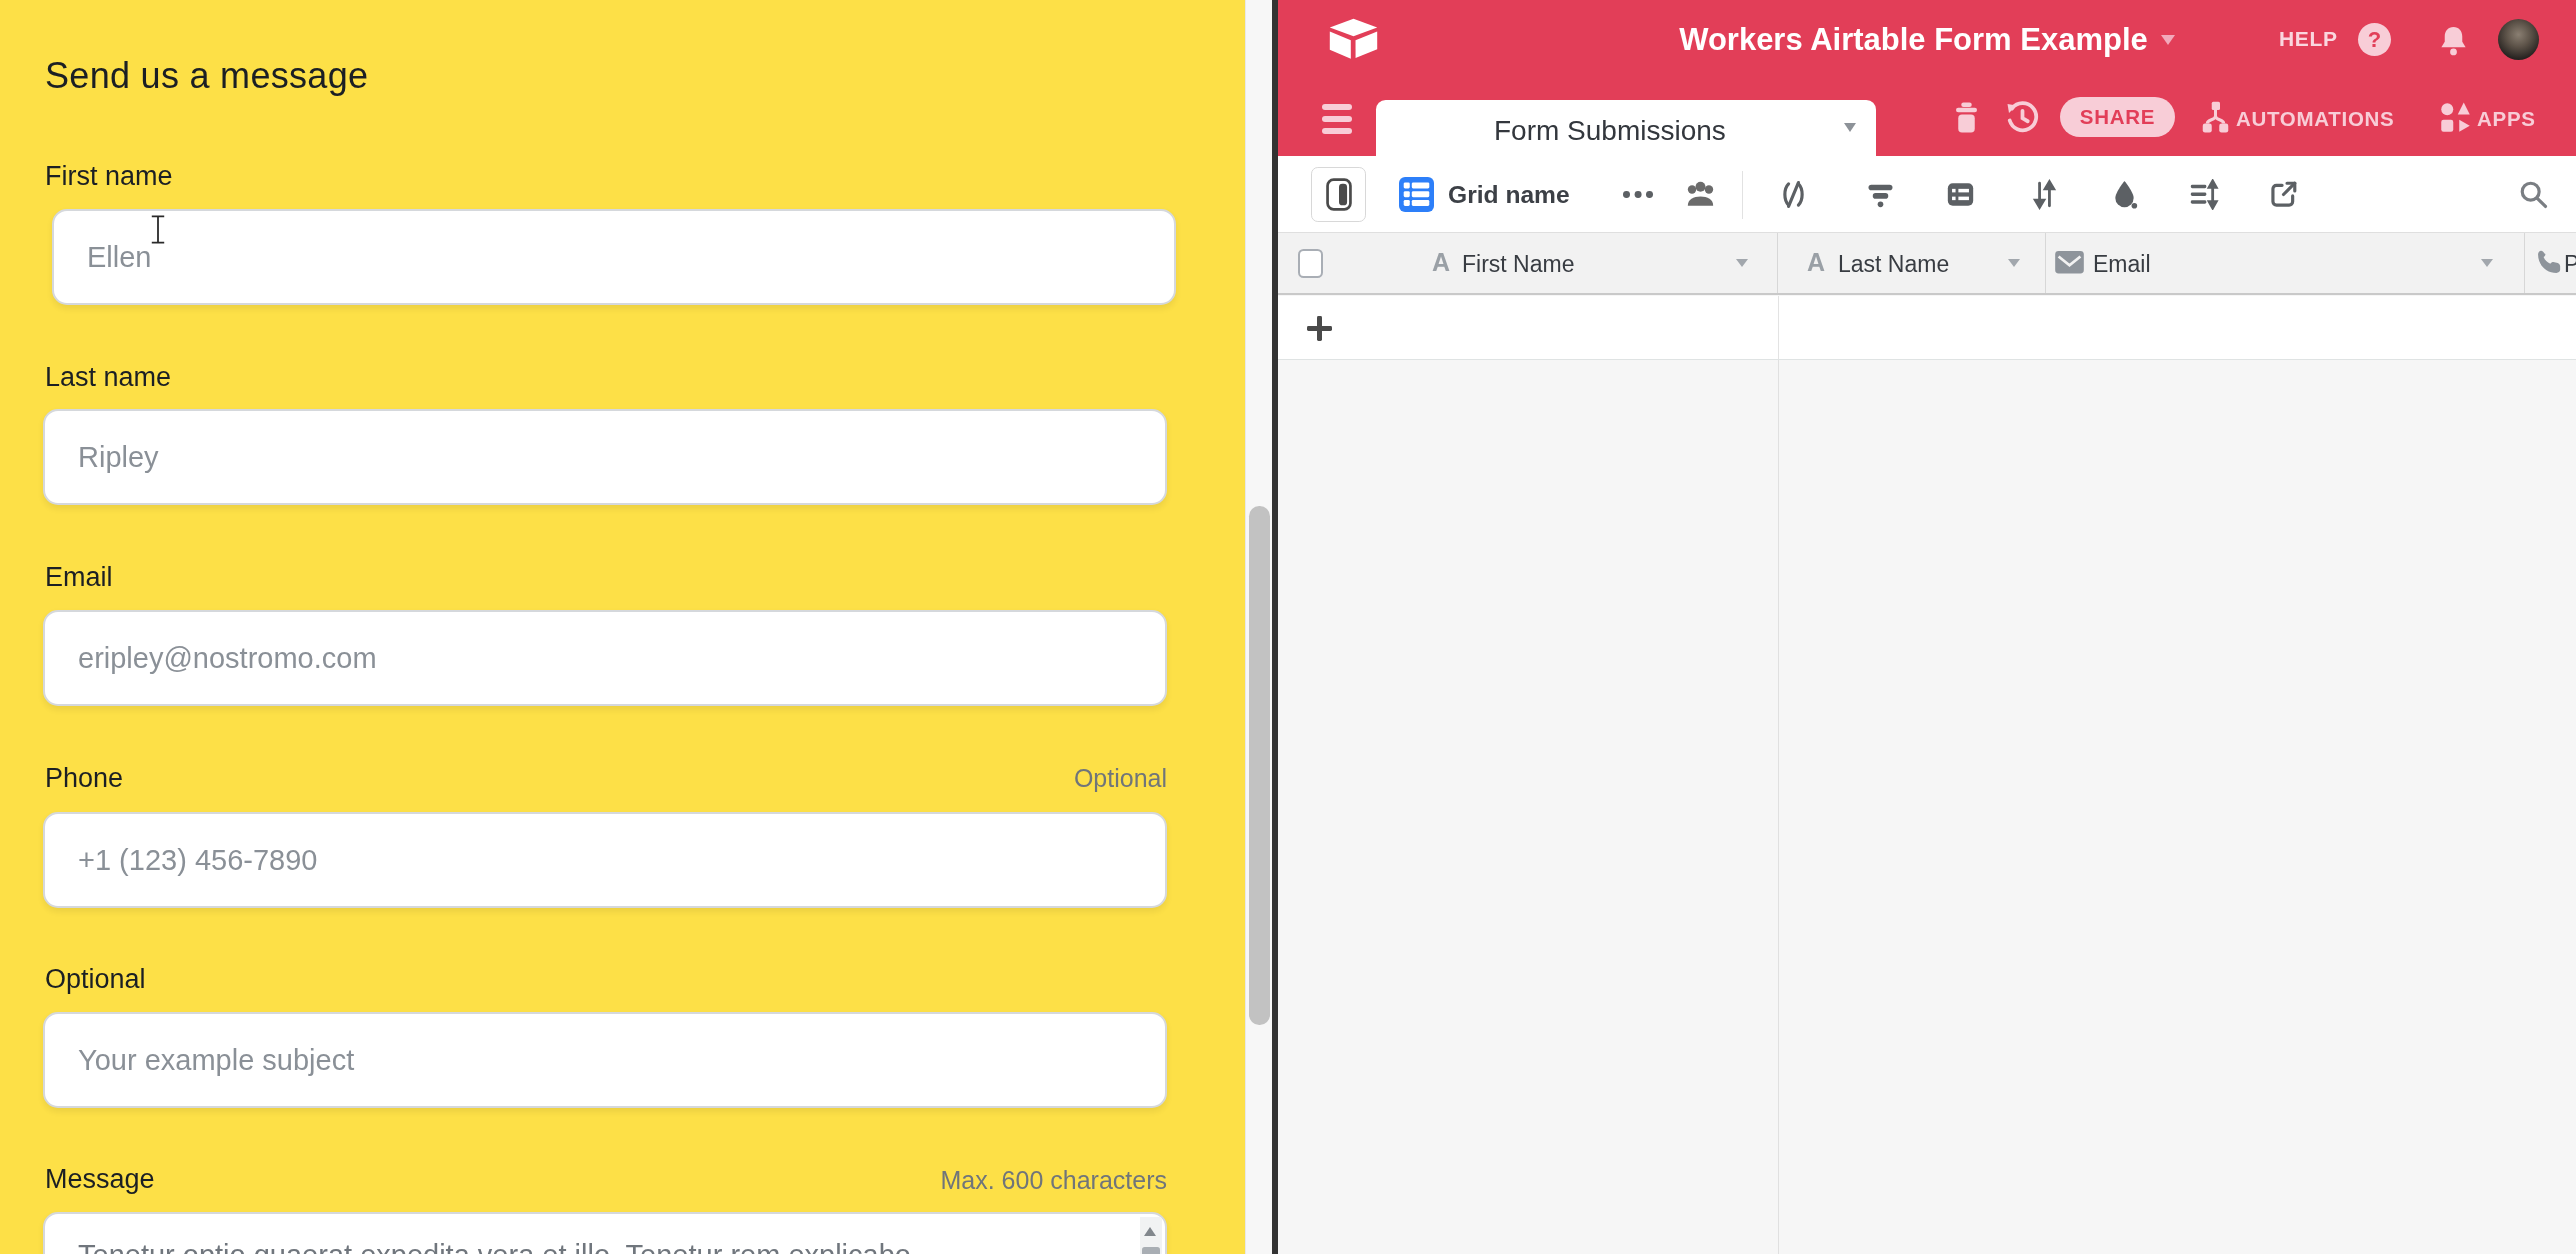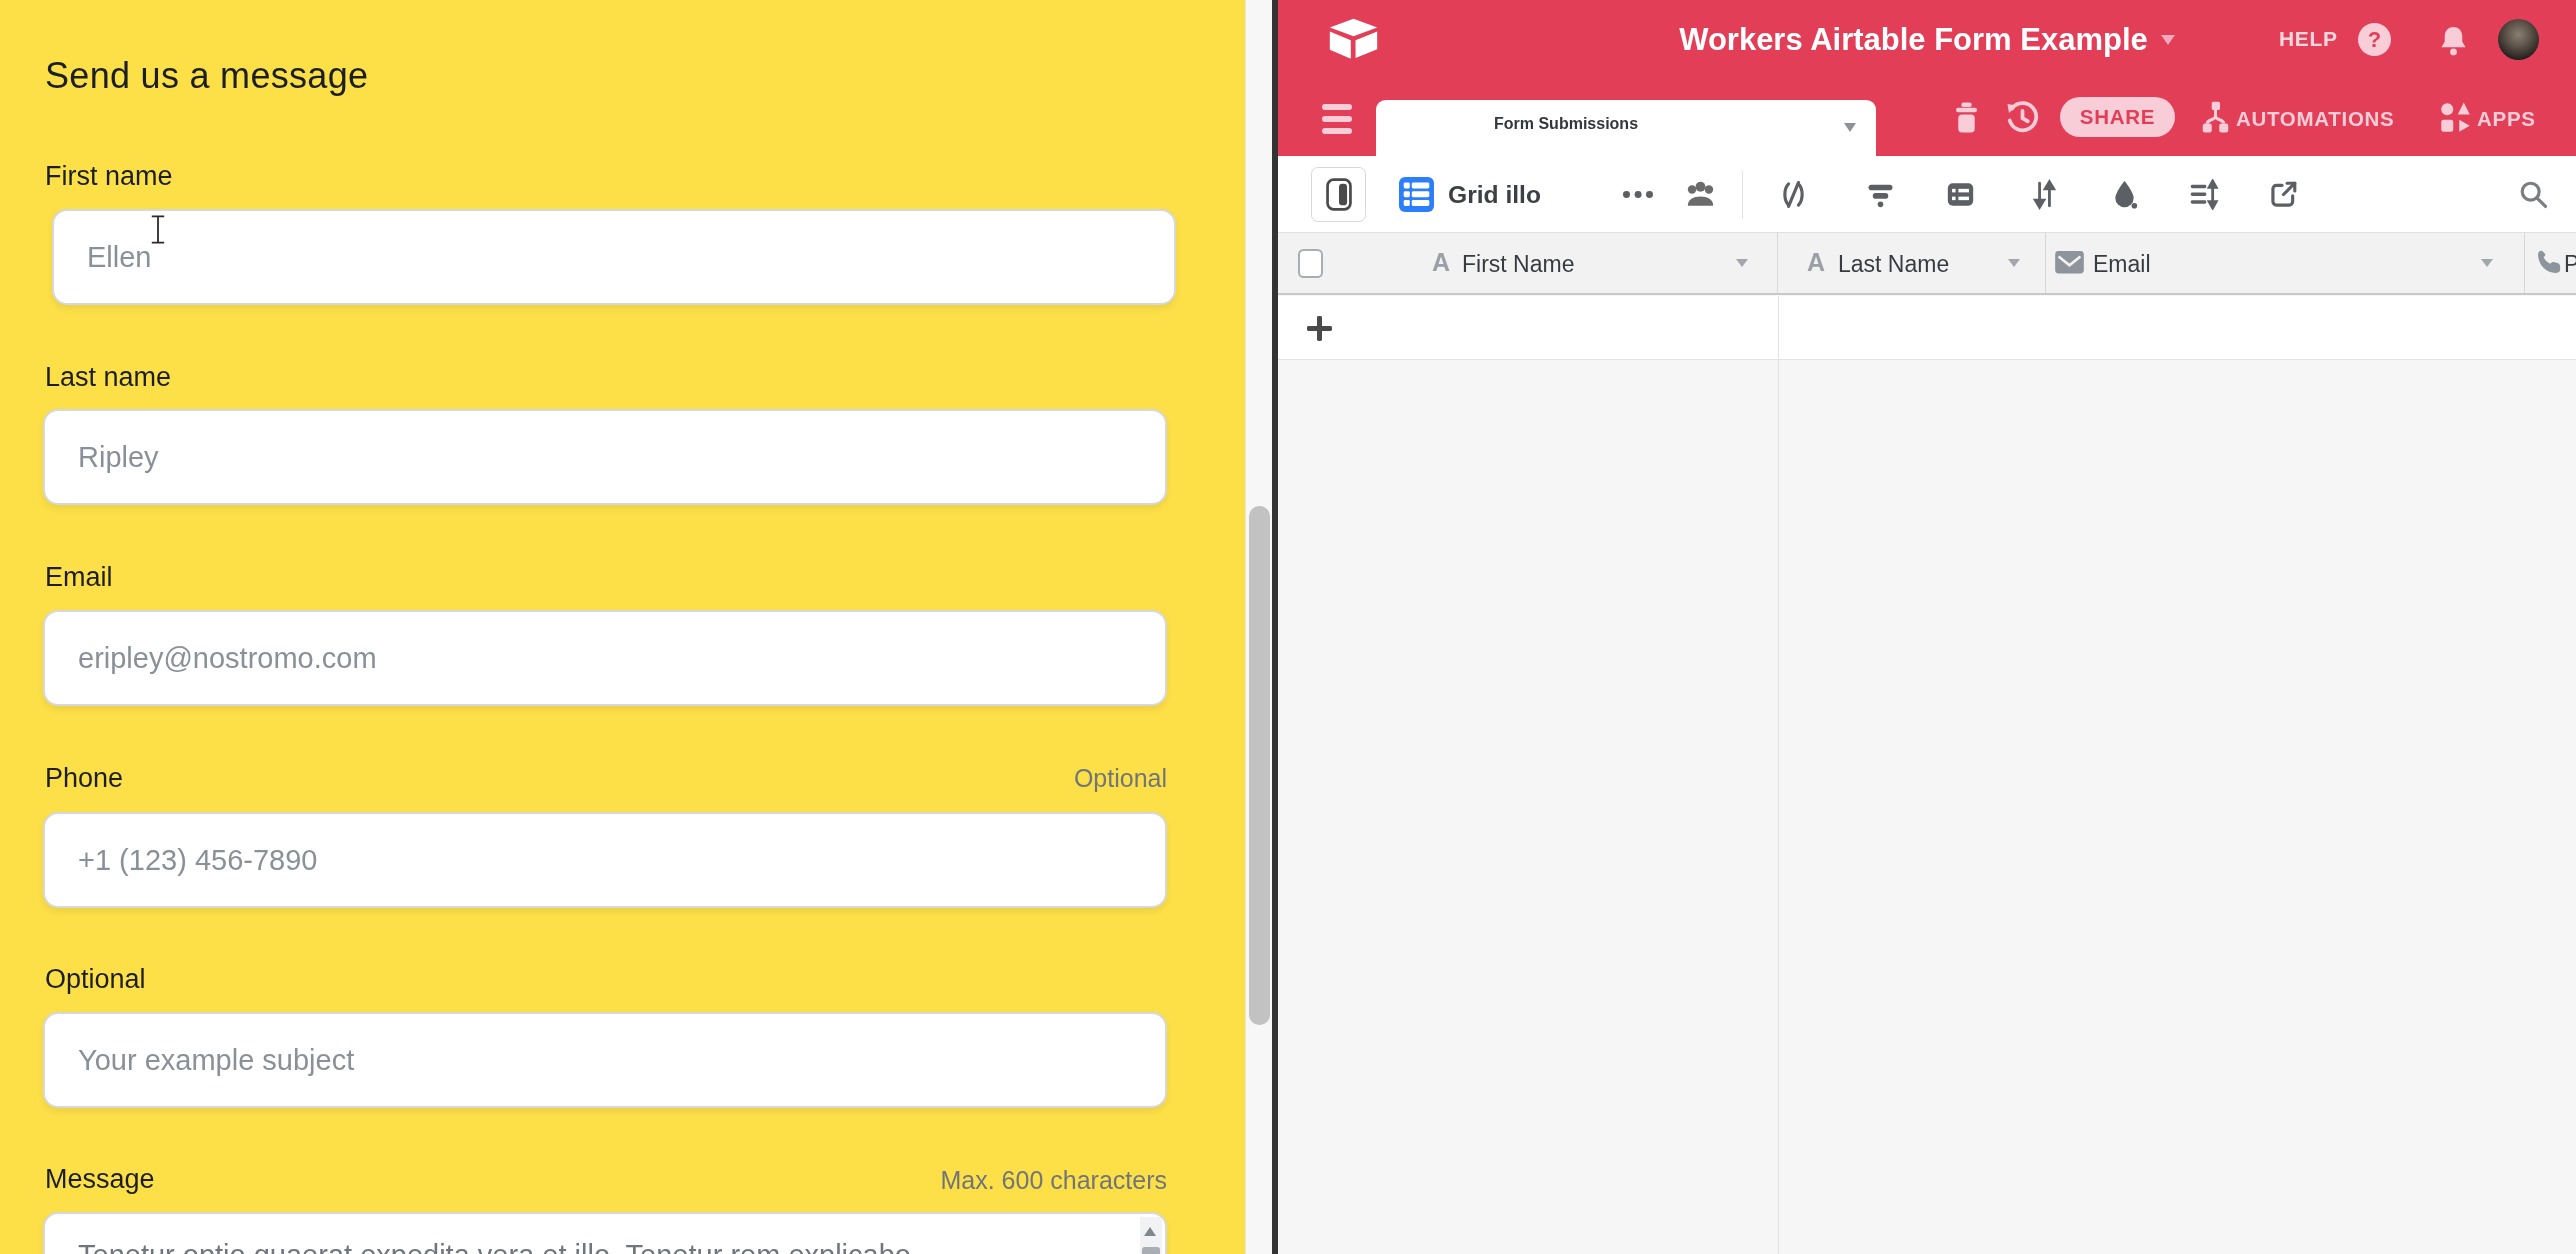--- a/index.html
+++ b/index.html
@@ -43,21 +43,21 @@
                  display:flex; align-items:center; justify-content:center; }
   .at-bell { position:absolute; left:1160px; top:24.6px; }
   .at-avatar { position:absolute; left:1220px; top:19px; width:41px; height:41px; border-radius:50%;
                background:radial-gradient(circle at 50% 38%, #8a7f72 0%, #5c5248 38%, #262220 75%); }
 
   .at-tabbar { position:absolute; left:0; top:79px; width:100%; height:77px; background:var(--airtable_red); }
   .hamburger { position:absolute; left:44px; top:24.6px; width:30px; height:30px; }
   .hamburger span { position:absolute; left:0; width:30px; height:6.1px; border-radius:3.4px; background:var(--pale_pink); }
   .hamburger span:nth-child(1){top:0.7px;} .hamburger span:nth-child(2){top:12.3px;} .hamburger span:nth-child(3){top:24px;}
   .table-tab { position:absolute; left:98px; top:21px; width:500px; height:56px; background:#fff; border-radius:9.6px 9.6px 0 0; }
-  .table-tab-label { position:absolute; left:118px; top:15px; font-size:16px; font-weight:700; color:#33373d; }
+  .table-tab-label { position:absolute; left:118px; top:15px; font-size:28px; font-weight:400; color:#33373d; }
   .tab-caret { position:absolute; right:20.5px; top:23px; width:0; height:0;
                border-left:6.8px solid transparent; border-right:6.8px solid transparent; border-top:9.6px solid #8d9298; }
   .tab-icon-btn { position:absolute; top:22px; width:33px; height:33px; }
   .share-pill { position:absolute; left:782px; top:18.4px; width:115px; height:40px; border-radius:20.5px;
                 background:var(--pale_pink); color:var(--airtable_red); font-size:20.5px; font-weight:700; letter-spacing:0.7px;
                 display:flex; align-items:center; justify-content:center; }
   .tab-group-label { position:absolute; top:28px; font-size:20.5px; font-weight:700; letter-spacing:0.7px; color:var(--pale_pink); }
 
   .at-viewbar { position:absolute; left:0; top:156px; width:100%; height:77px; background:#fff; border-bottom:1.4px solid #dfdfdf; }
   .sidebar-toggle-btn { position:absolute; left:33px; top:11px; width:55px; height:55px; border:1.4px solid #d8d8d8; border-radius:6.8px;
@@ -219,21 +219,21 @@
       <rect width="52" height="52" rx="9" fill="var(--grid_icon_blue)"></rect>
       <g fill="#ffffff">
         <rect x="7" y="8" width="9" height="9" rx="2"></rect>
           <rect x="19" y="8" width="26" height="9" rx="2"></rect>
         <rect x="7" y="21" width="9" height="9" rx="2"></rect>
           <rect x="19" y="21" width="26" height="9" rx="2"></rect>
         <rect x="7" y="34" width="9" height="9" rx="2"></rect>
           <rect x="19" y="34" width="26" height="9" rx="2"></rect>
       </g>
     </svg>
-    <div class="view-name">Grid illo</div>
+    <div class="view-name">Grid name</div>
     <div class="dots"></div>
     <svg class="ibtn" style="left:407px;" width="31" height="31" viewBox="0 0 44 44">
       <g fill="#6b6b6b">
         <circle cx="10" cy="15" r="6"></circle>
           <circle cx="22" cy="11" r="7"></circle>
           <circle cx="34" cy="15" r="6"></circle>
         <path d="M4 38 c0-9 8-13 18-13 s18 4 18 13 Z"></path>
       </g>
     </svg>
     <div class="vb-divider"></div>

